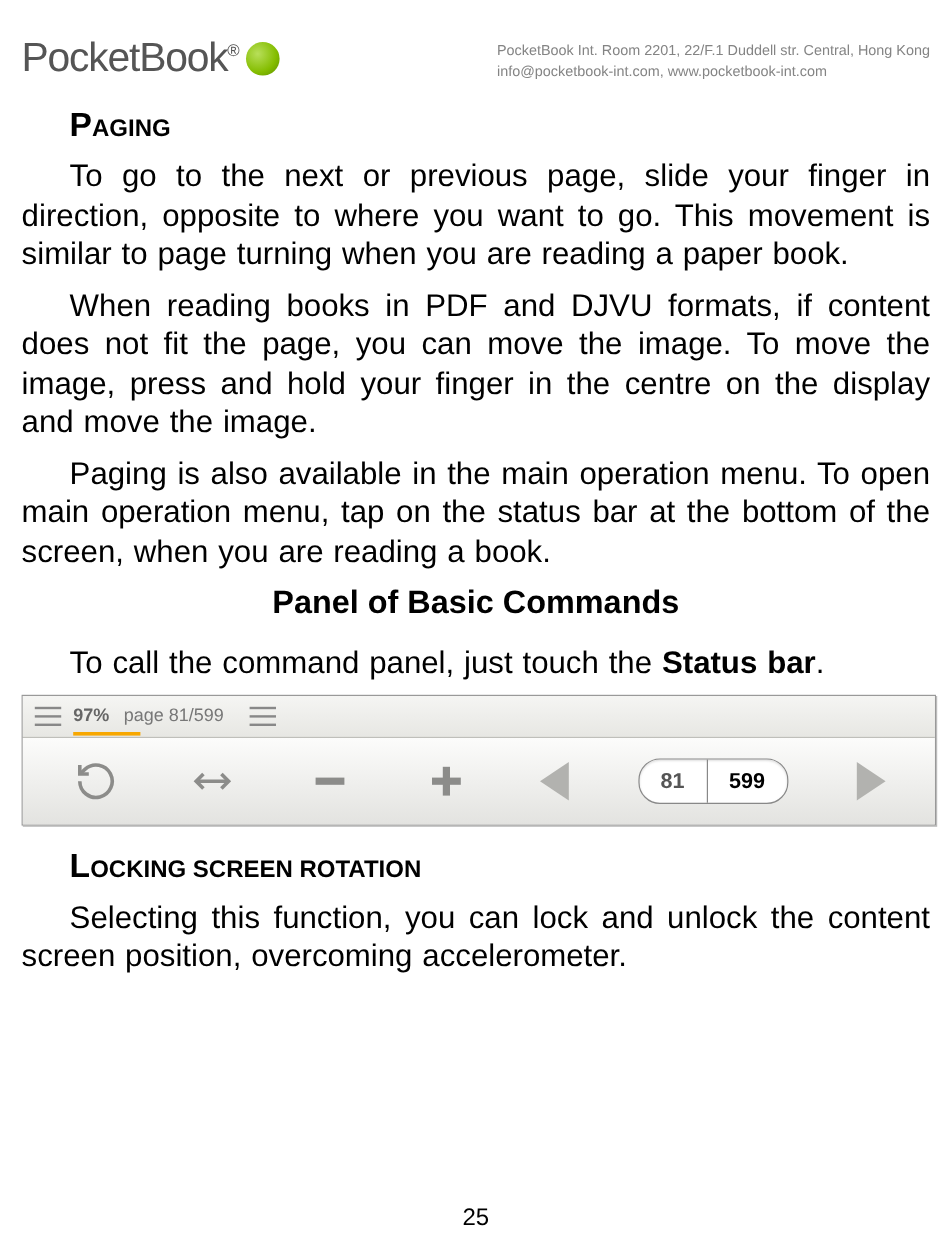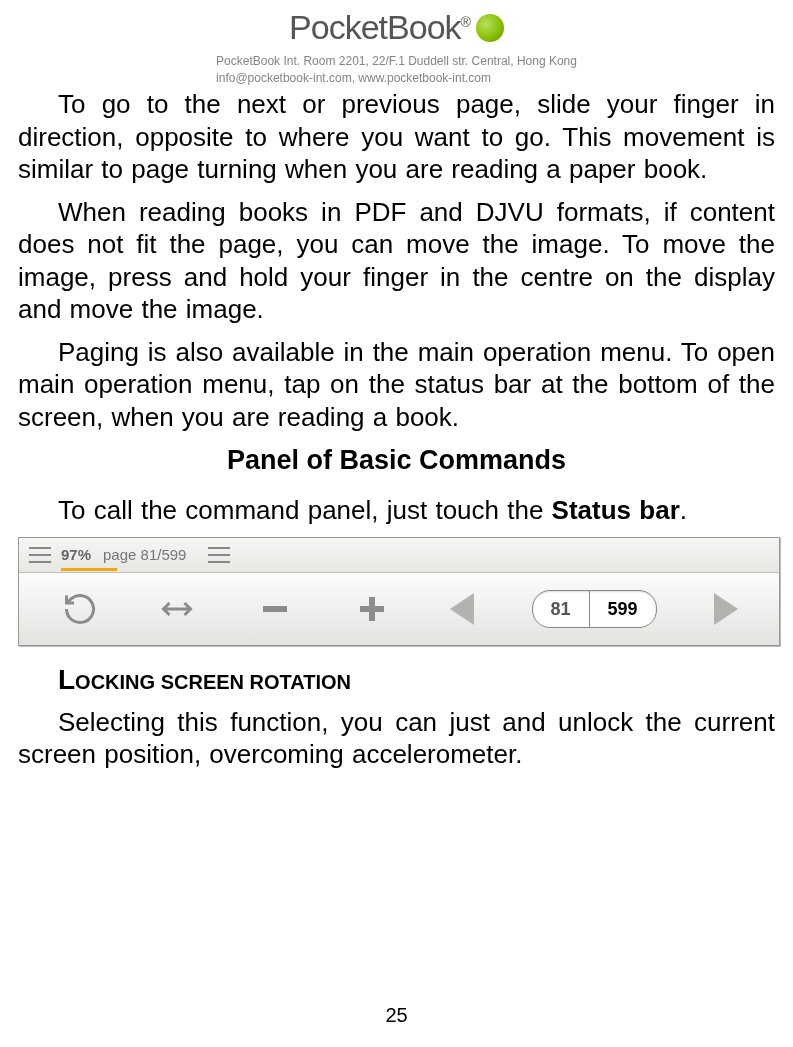--- a/index.html
+++ b/index.html
@@ -8,24 +8,23 @@
     width: 793px;
     height: 1047px;
     font-family: Arial, Helvetica, sans-serif;
     background: #fff;
     color: #000;
     position: relative;
   }
   .header {
     display: flex;
     justify-content: space-between;
-    align-items: center;
+    align-items: flex-end;
     padding: 8px 18px 0 18px;
     height: 60px;
-    flex-direction: column;
   }
   .logo {
     display: flex;
     align-items: center;
     gap: 6px;
   }
   .logo-text {
     font-size: 34px;
     font-weight: 500;
     color: #555;
@@ -177,20 +176,23 @@
     <span class="logo-circle"></span>
   </div>
   <div class="company-info">
     <div>PocketBook Int. Room 2201, 22/F.1 Duddell str. Central, Hong Kong</div>
     <div>info@pocketbook-int.com, www.pocketbook-int.com</div>
   </div>
 </div>
 
 <div class="content">
 
+  <div class="section-heading">
+    <span style="font-size:28px;">P</span><span style="text-transform:uppercase;font-size:20px;">AGING</span>
+  </div>
 
   <p class="para">To go to the next or previous page, slide your finger in direction, opposite to where you want to go. This movement is similar to page turning when you are reading a paper book.</p>
   <p class="para">When reading books in PDF and DJVU formats, if content does not fit the page, you can move the image. To move the image, press and hold your finger in the centre on the display and move the image.</p>
   <p class="para">Paging is also available in the main operation menu. To open main operation menu, tap on the status bar at the bottom of the screen, when you are reading a book.</p>
 
   <div class="subtitle">Panel of Basic Commands</div>
 
   <p class="para">
     <span>To call the command panel, just touch the </span><span class="statusbar">Status bar</span><span>.</span>
   </p>
@@ -242,17 +244,17 @@
         <div class="tot">599</div>
       </div>
       <div class="tri-right"></div>
     </div>
   </div>
 
   <div class="section-heading">
     <span style="font-size:28px;">L</span><span style="text-transform:uppercase;font-size:20px;">OCKING SCREEN ROTATION</span>
   </div>
 
-  <p class="para">Selecting this function, you can just and unlock the current screen position, overcoming accelerometer.</p>
+  <p class="para">Selecting this function, you can lock and unlock the content screen position, overcoming accelerometer.</p>
 
 </div>
 
 <div class="footer">25</div>
 
 </body></html>

